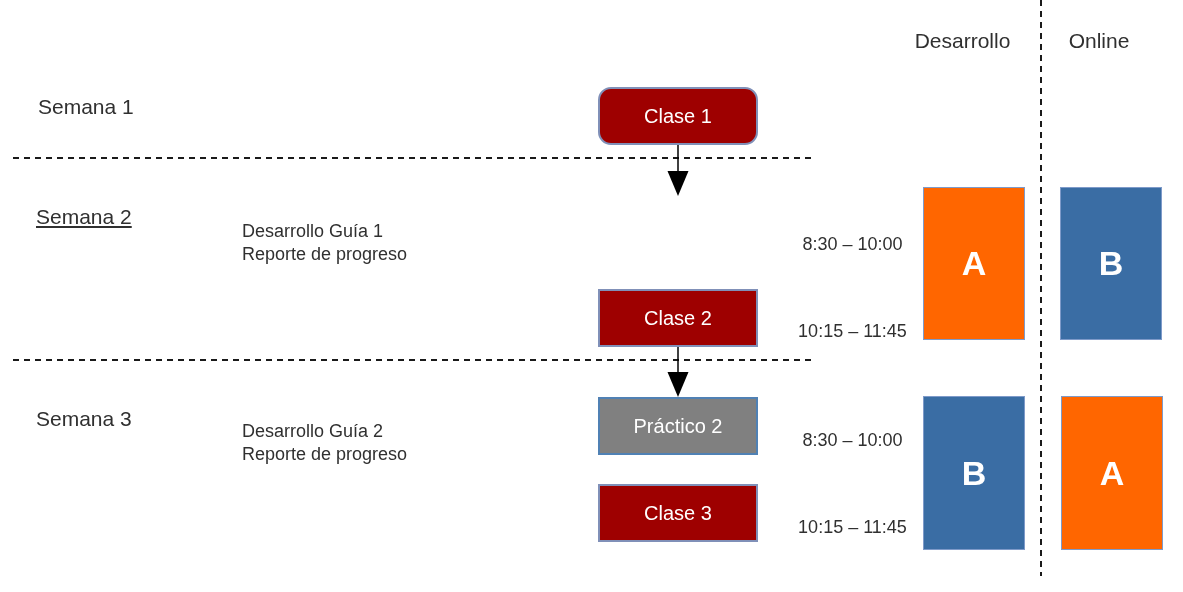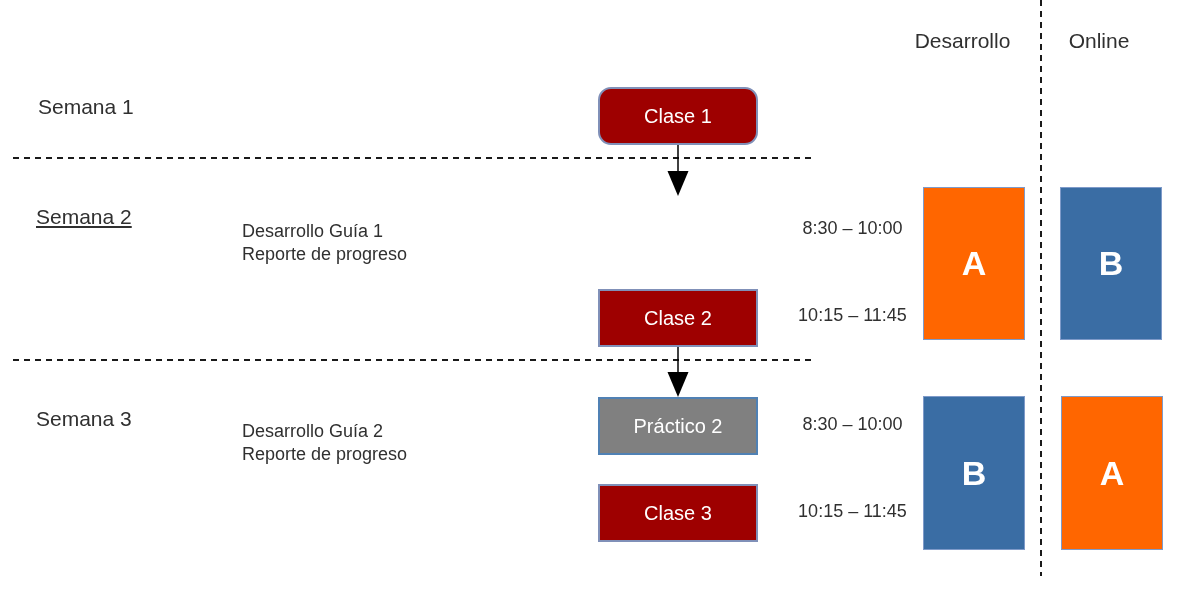--- a/index.html
+++ b/index.html
@@ -87,20 +87,21 @@
 
   
   .time-label {
     position: absolute;
     left: 780px;
     width: 145px;
     text-align: center;
     font-size: 18px;
     color: var(--text, #303030);
     white-space: nowrap;
+    margin-top: 16px;
   }
 
   
   .group-box {
     position: absolute;
     width: 102px;
     height: 154px;
     box-sizing: border-box;
     border: 1px solid var(--group-border, #7e9ac9);
     display: flex;

